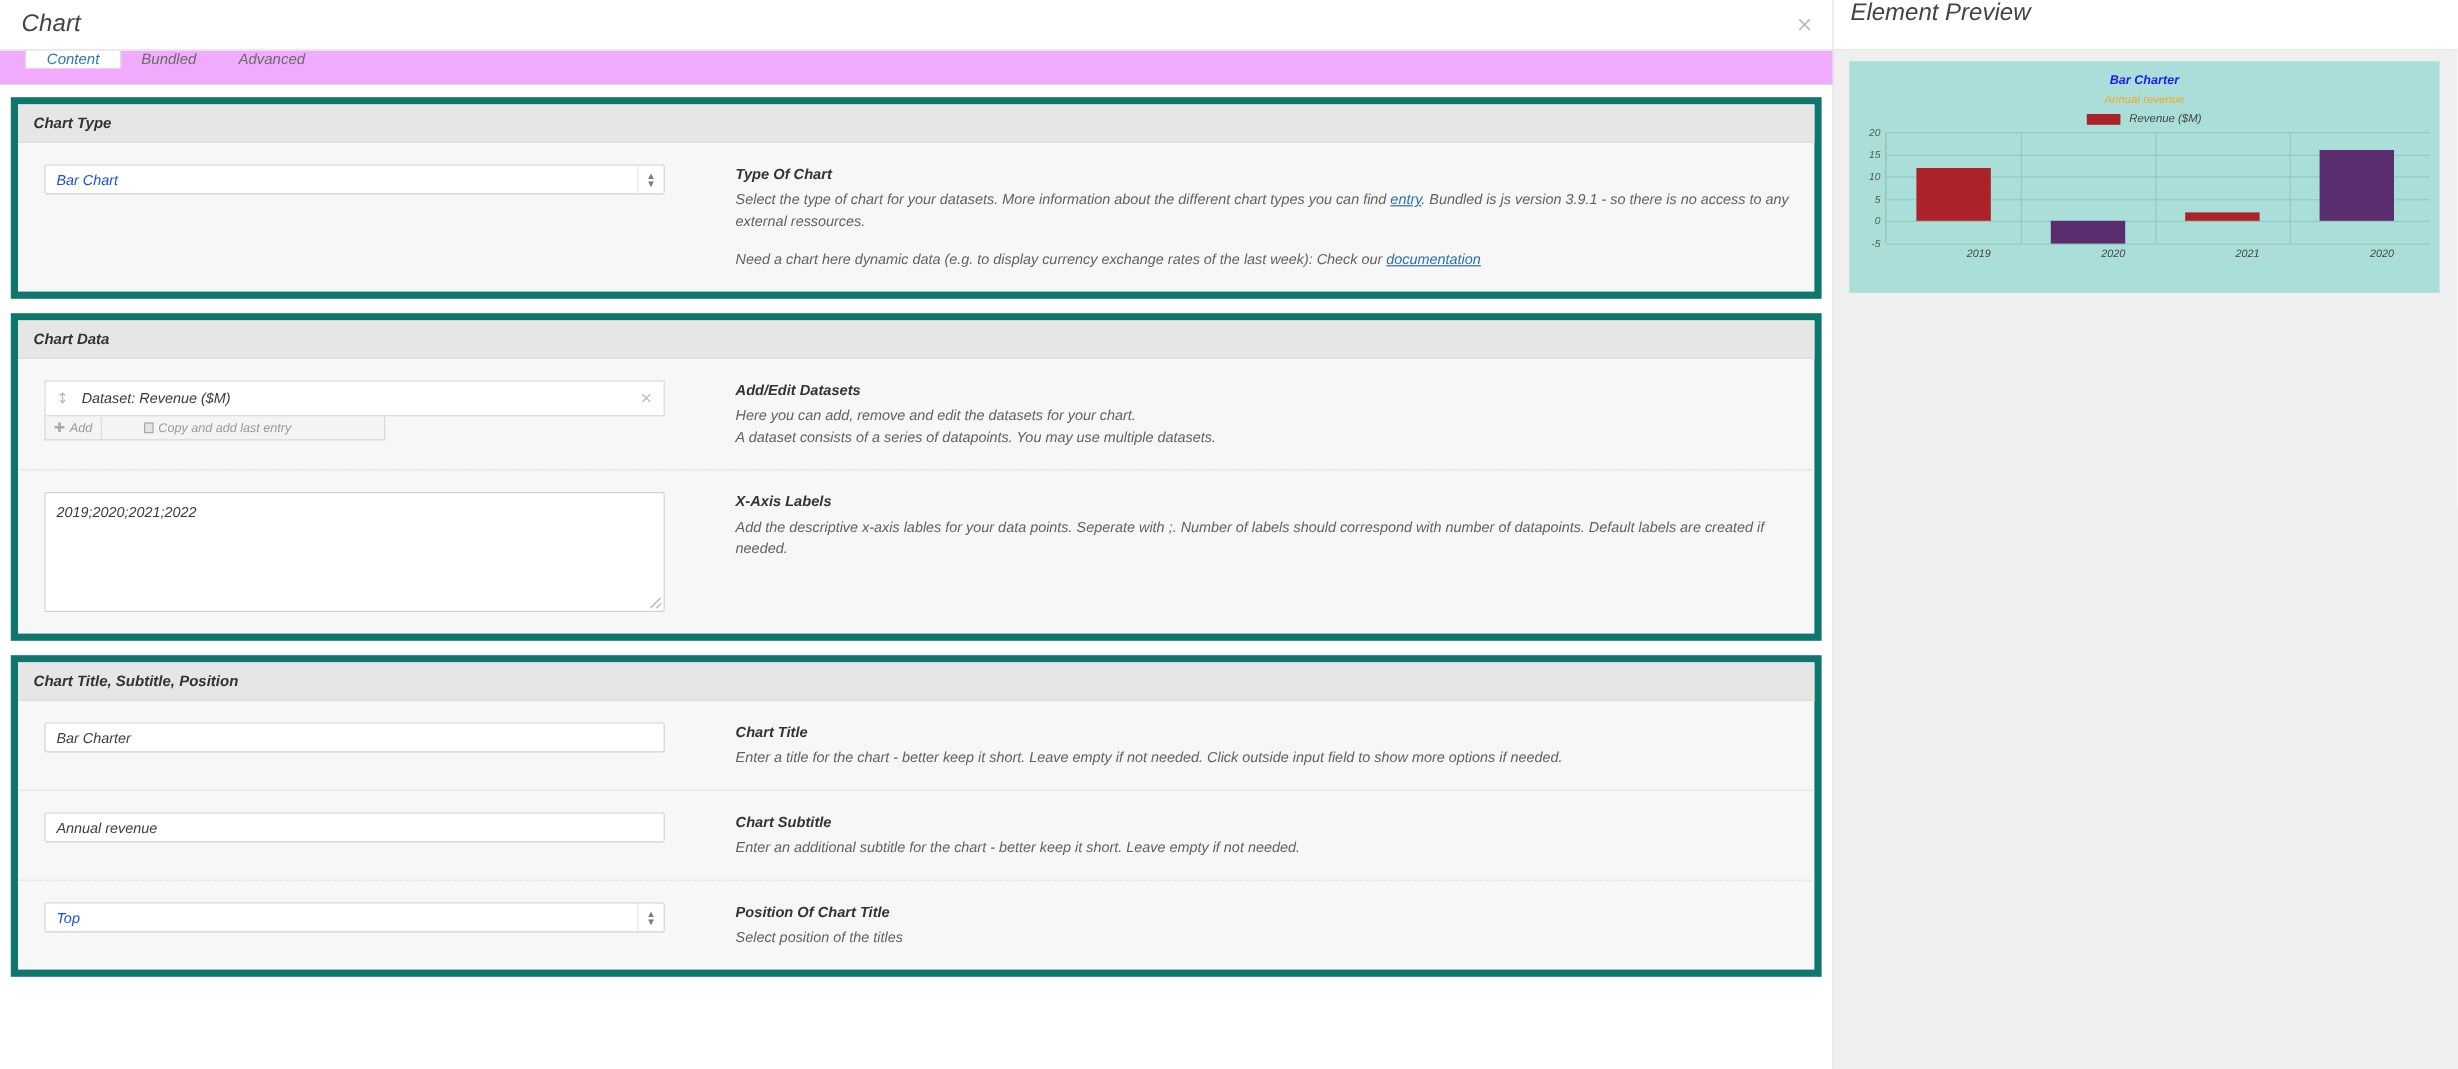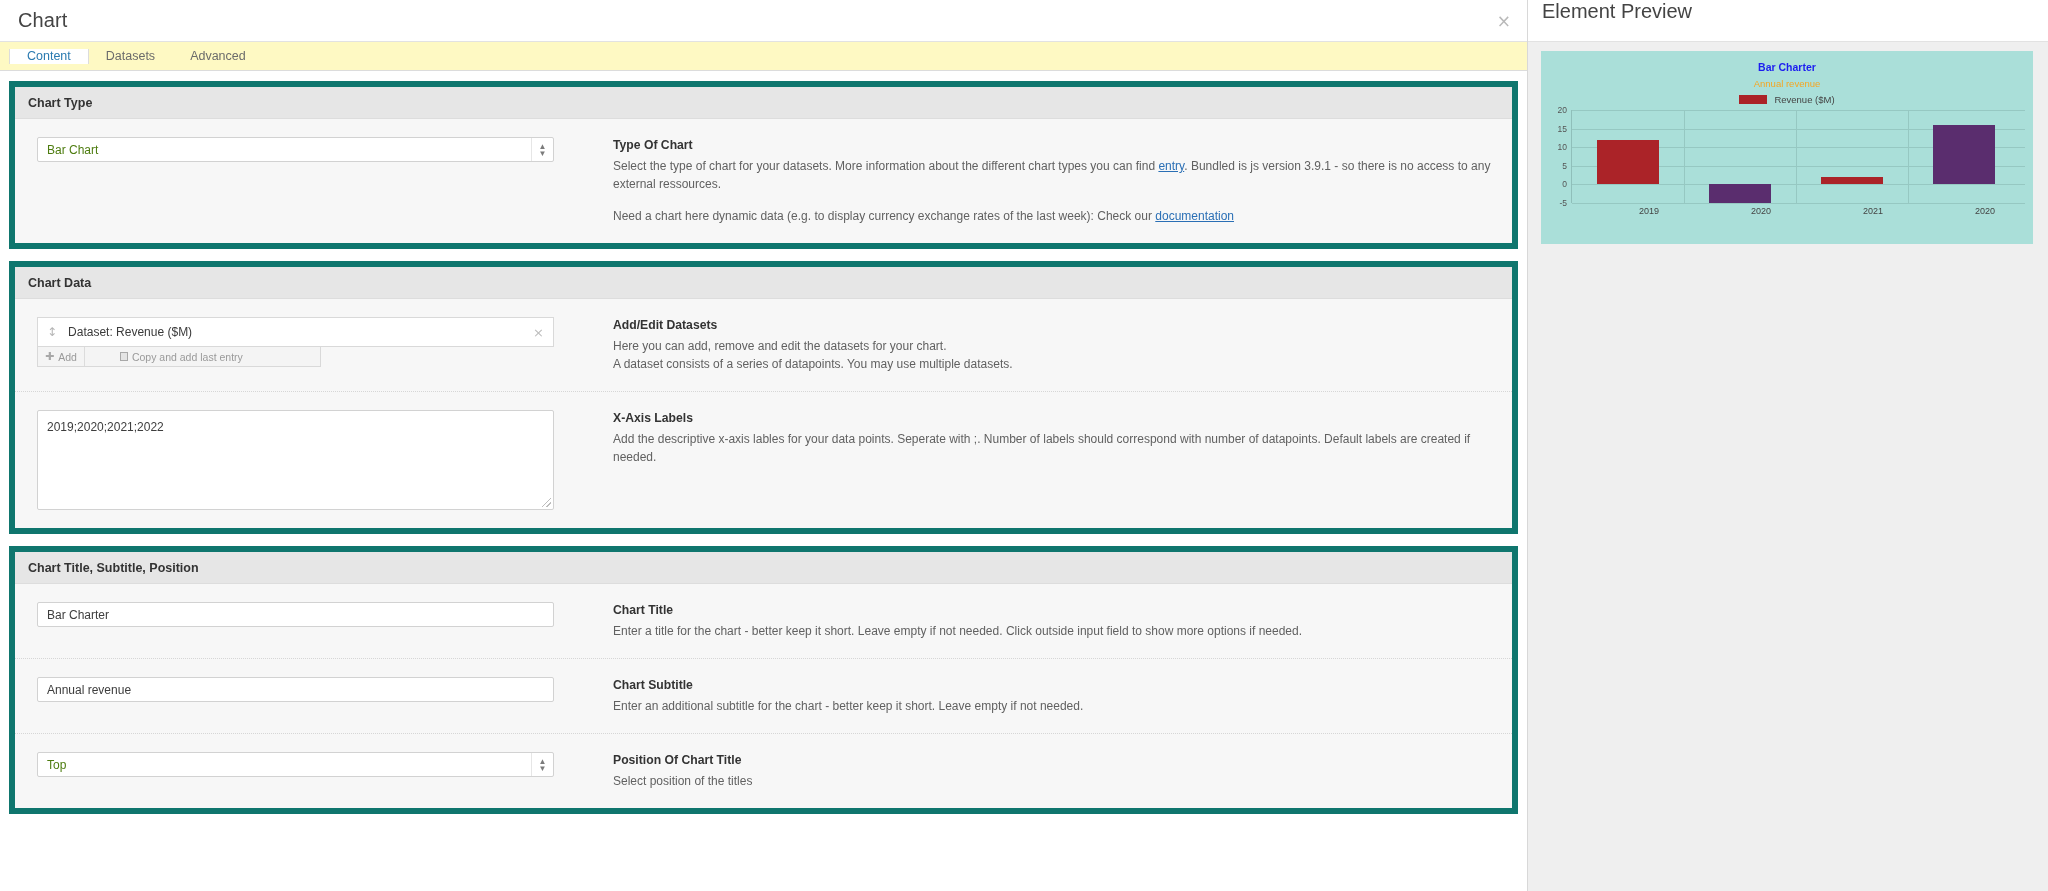--- a/index.html
+++ b/index.html
@@ -3,21 +3,21 @@
 <meta charset="utf-8">
 <style>
   * { box-sizing: border-box; }
   html, body {
     margin: 0; padding: 0;
     width: 2048px; height: 891px;
     background: #ffffff;
     font-family: "Liberation Sans", sans-serif;
     overflow: hidden;
   }
-  .app { display: flex; width: 2048px; height: 891px; }
+  .app { display: flex; width: 2048px; height: 891px; font-style: italic; }
 
   
   .editor {
     width: 1528px; height: 891px;
     background: #ffffff;
     position: relative;
     display: flex; flex-direction: column;
     border-right: 1px solid #d8d8d8;
   }
   .editor-titlebar {
@@ -33,24 +33,24 @@
   }
   .titlebar-close {
     position: absolute; right: 16px; top: 50%; transform: translateY(-50%);
     font-size: 17px; color: #b9b9b9; cursor: pointer; line-height: 1;
     font-family: "DejaVu Sans", sans-serif;
   }
 
   
   .tabbar {
     height: 29px; min-height: 29px;
-    background: #fef9c3;
+    background: #f0abfc;
     border-bottom: 1px solid #dcdcdc;
-    display: flex; align-items: center;
-    padding-left: 9px;
+    display: flex; align-items: flex-start;
+    padding-left: 21px;
   }
   .tab {
     padding: 0 17px;
     display: flex; align-items: center;
     font-size: 12.5px; color: #6b6b6b;
     cursor: pointer;
     border-right: 1px solid transparent;
   }
   .tab.active {
     background: #ffffff; color: #2a7ab0;
@@ -100,21 +100,21 @@
   .desc-line { display: block; }
   a.lnk { color: #2a6fb5; text-decoration: underline; }
   a.lnk2 { color: #2a6fb5; text-decoration: underline; }
 
   
   .select-wrap { position: relative; width: 517px; }
   .select-box {
     width: 517px; height: 25px;
     background: #fff;
     border: 1px solid #d2d2d2; border-radius: 2px;
-    font-size: 12px; color: #4d7c0f;
+    font-size: 12px; color: #1d4ed8;
     display: flex; align-items: center;
     padding: 0 9px;
   }
   .select-arrows {
     position: absolute; right: 1px; top: 1px; bottom: 1px;
     width: 22px;
     display: flex; flex-direction: column;
     align-items: center; justify-content: center;
     border-left: 1px solid #e6e6e6;
     color: #7b7b7b; font-size: 8px; line-height: 7px;
@@ -260,21 +260,21 @@
 
   <div class="editor">
 
     <div class="editor-titlebar">
       <div class="editor-title">Chart</div>
       <div class="titlebar-close">×</div>
     </div>
 
     <div class="tabbar">
       <div class="tab active">Content</div>
-      <div class="tab">Datasets</div>
+      <div class="tab">Bundled</div>
       <div class="tab">Advanced</div>
     </div>
 
     <div class="editor-body">
 
       <div class="panel">
         <div class="panel-head">Chart Type</div>
         <div class="panel-body">
           <div class="row">
             <div class="row-left">

